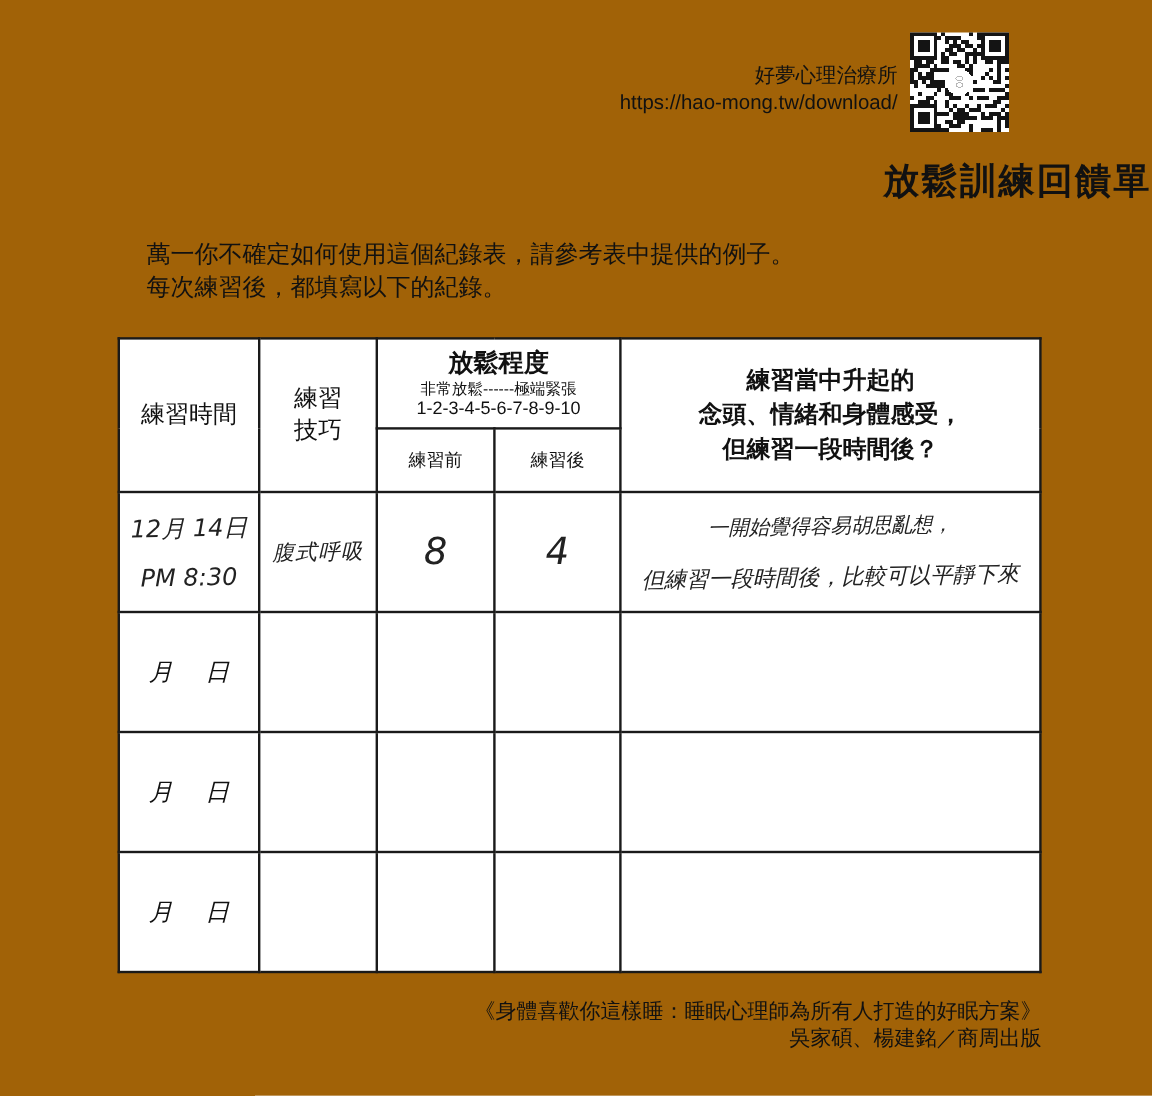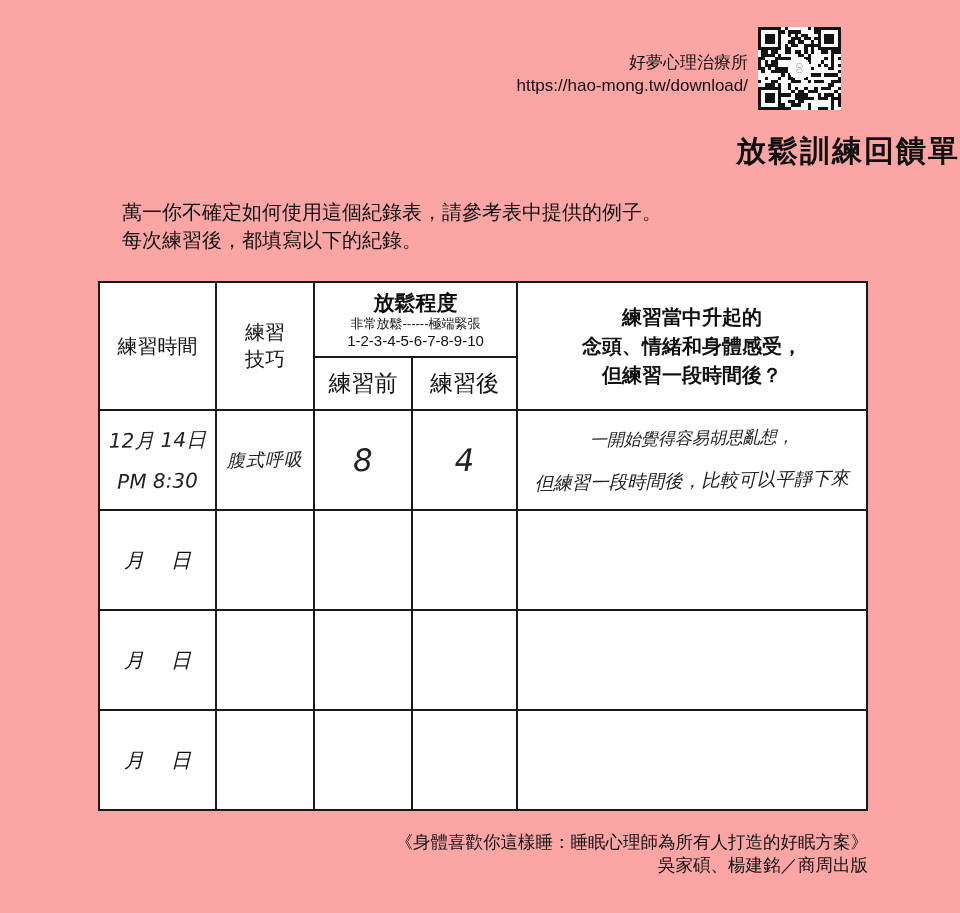--- a/index.html
+++ b/index.html
@@ -11,21 +11,21 @@
     width: 960px;
     height: 913px;
     font-family: "Liberation Sans", "DejaVu Sans", sans-serif;
     color: #111111;
     position: relative;
     overflow: hidden;
   }
   .page {
     position: absolute;
     inset: 0;
-    background: #fca5a5;
+    background: #a16207;
   }
 
   
   .top-header {
     position: absolute;
     top: 27px;
     right: 119px;
     display: flex;
     align-items: flex-start;
     gap: 10px;
@@ -81,21 +81,21 @@
     background: #ffffff;
   }
   .th-plain { font-size: 20px; font-weight: 400; line-height: 27px; }
   .row-groupheader { height: 75px; }
   .row-subheader  { height: 53px; }
   .row-data       { height: 100px; font-style: italic; }
 
   .relax-title   { font-size: 21px; font-weight: 700; line-height: 25px; }
   .relax-label   { font-size: 13px; font-weight: 400; line-height: 16px; margin-top: 1px; text-align: center; }
   .relax-numbers { font-size: 15px; font-weight: 400; line-height: 18px; }
-  .th-subcol     { font-size: 23px; font-weight: 400; }
+  .th-subcol     { font-size: 15px; font-weight: 400; }
   .th-notes      { font-size: 20px; font-weight: 700; line-height: 29px; }
 
   
   .hand {
     font-family: "DejaVu Sans", sans-serif;
     color: #222222;
     transform: rotate(-1deg);
   }
   .time-line1 { font-size: 20px; }
   .time-line2 { font-size: 20px; margin-top: 15px; }

